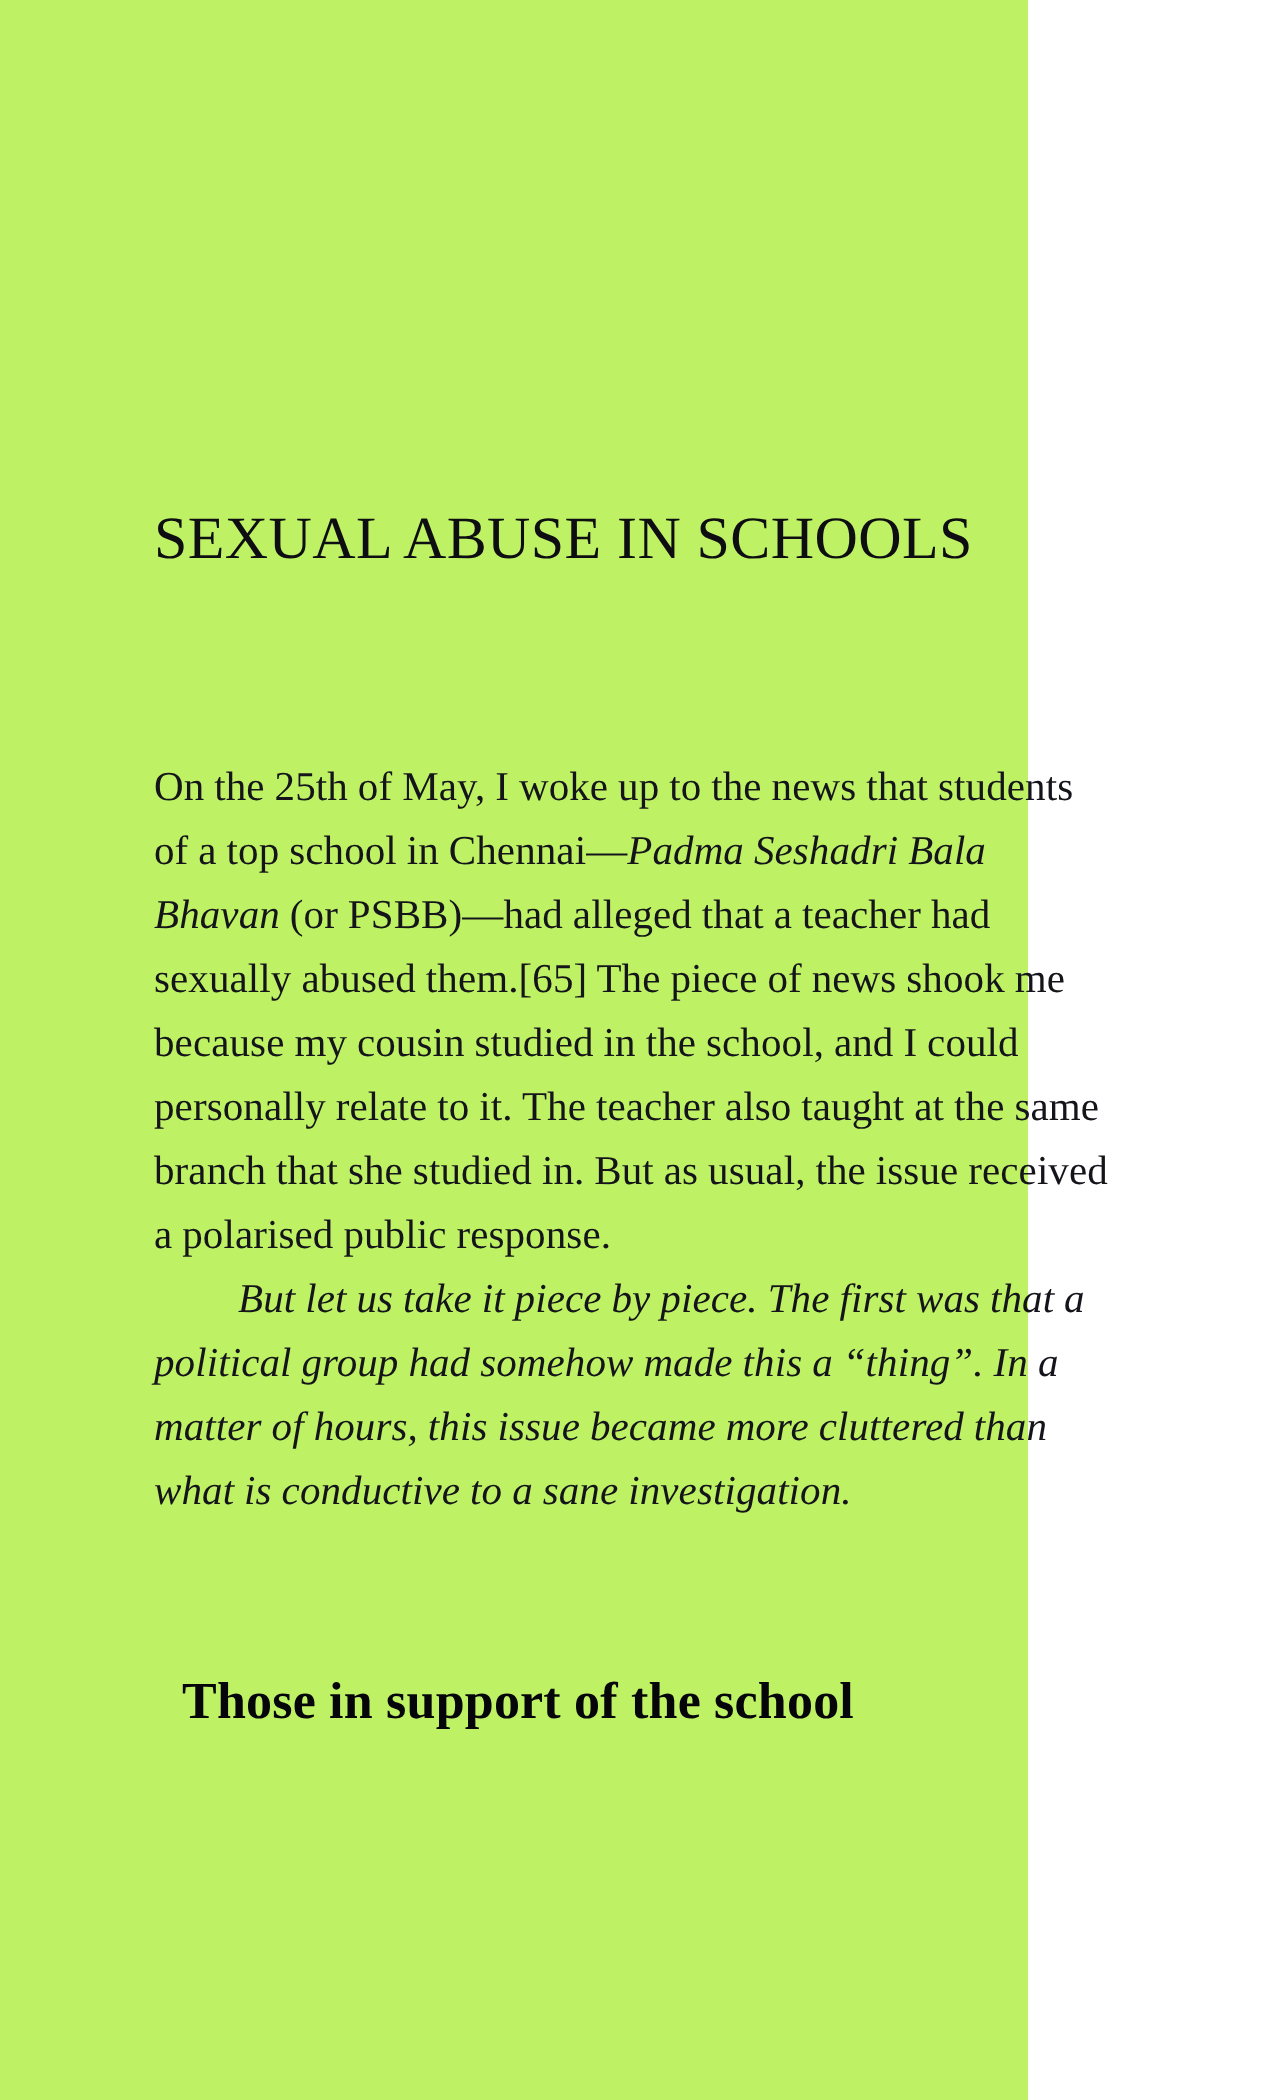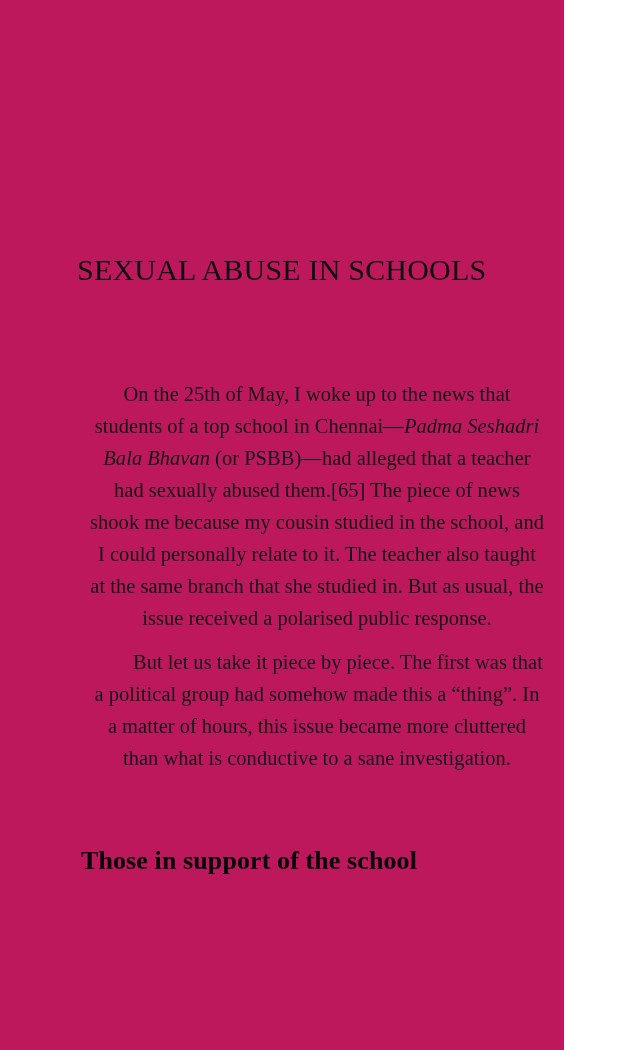--- a/index.html
+++ b/index.html
@@ -13,23 +13,23 @@
     width: 634px;
     height: 1050px;
     overflow: hidden;
     font-family: "Liberation Serif", "DejaVu Serif", serif;
     color: #0d0d12;
     -webkit-font-smoothing: antialiased;
   }
 
   .page {
     position: relative;
-    width: 564px;
+    width: 514px;
     height: 1050px;
-    background: #be185d;
+    background: #bef264;
     box-sizing: border-box;
   }
 
   .content {
     position: absolute;
     left: 77px;
     top: 0;
     width: 480px;
   }
 
@@ -44,44 +44,45 @@
     color: #0d0d12;
     white-space: nowrap;
   }
 
   
   .body-block {
     margin-top: 90px;
   }
 
   .para {
-    margin: 12px;
+    margin: 0;
     font-size: 20.5px;
     line-height: 32px;
-    text-align: center;
+    text-align: left;
     color: #14141a;
     letter-spacing: 0.05px;
     word-spacing: -0.2px;
   }
 
   .para.indent {
     text-indent: 42px;
+    font-style: italic;
   }
 
   .para em {
     font-style: italic;
   }
 
   .footnote-ref {
     font-style: normal;
   }
 
   
   .section-heading {
-    margin: 4px;
+    margin: 14px;
     padding-top: 58px;
     font-size: 26px;
     line-height: 34px;
     font-weight: 700;
     letter-spacing: 0.1px;
     color: #05050a;
     white-space: nowrap;
   }
 
   .after-heading {

